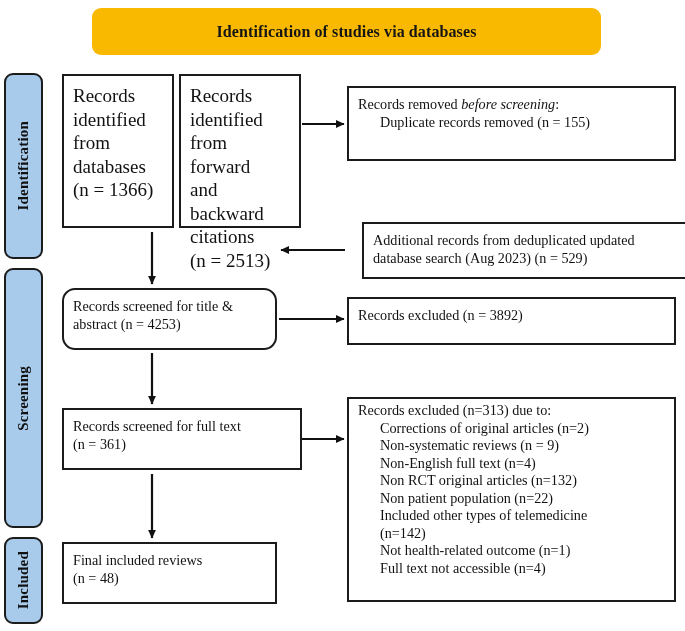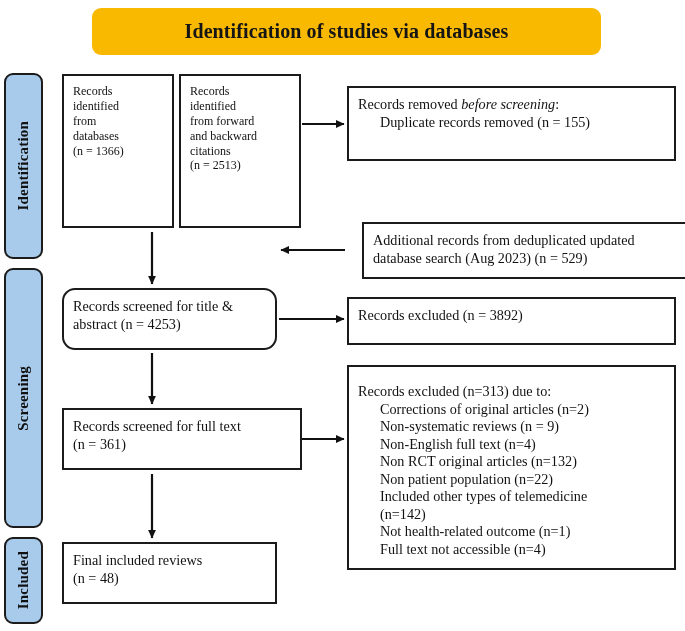--- a/index.html
+++ b/index.html
@@ -29,21 +29,21 @@
     height: 47px;
     background: #F9B900;
     border-radius: 9px;
     box-sizing: border-box;
     display: flex;
     align-items: center;
     justify-content: center;
   }
   .banner-label {
     font-weight: bold;
-    font-size: 20px;
+    font-size: 16px;
     letter-spacing: .1px;
     color: #151515;
     text-align: center;
   }
 
   
   .stage {
     position: absolute;
     left: 4px;
     width: 39px;
@@ -90,22 +90,22 @@
 
   
   .box-screened-title    { left: 62px;  top: 288px; width: 215px; height: 62px; border-radius: 13px; }
   .box-screened-fulltext { left: 62px;  top: 408px; width: 240px; height: 62px; }
   .box-excluded-3892     { left: 347px; top: 297px; width: 329px; height: 48px; }
   .box-excluded-reasons  { left: 347px; top: 365px; width: 329px; height: 205px; }
 
   
   .box-final-included    { left: 62px;  top: 542px; width: 215px; height: 62px; }
 
-  .box-records-databases, .box-records-citations { font-size: 12px; }
-  .box-excluded-reasons { padding-top: 16px; line-height: 1.235; }
+  .box-records-databases, .box-records-citations { font-size: 19px; }
+  .box-excluded-reasons { padding-top: 3px; line-height: 1.235; margin-top: 32px; }
 
   
   .arrows {
     position: absolute;
     left: 0; top: 0;
     width: 685px;
     height: 631px;
     pointer-events: none;
   }
 </style>

